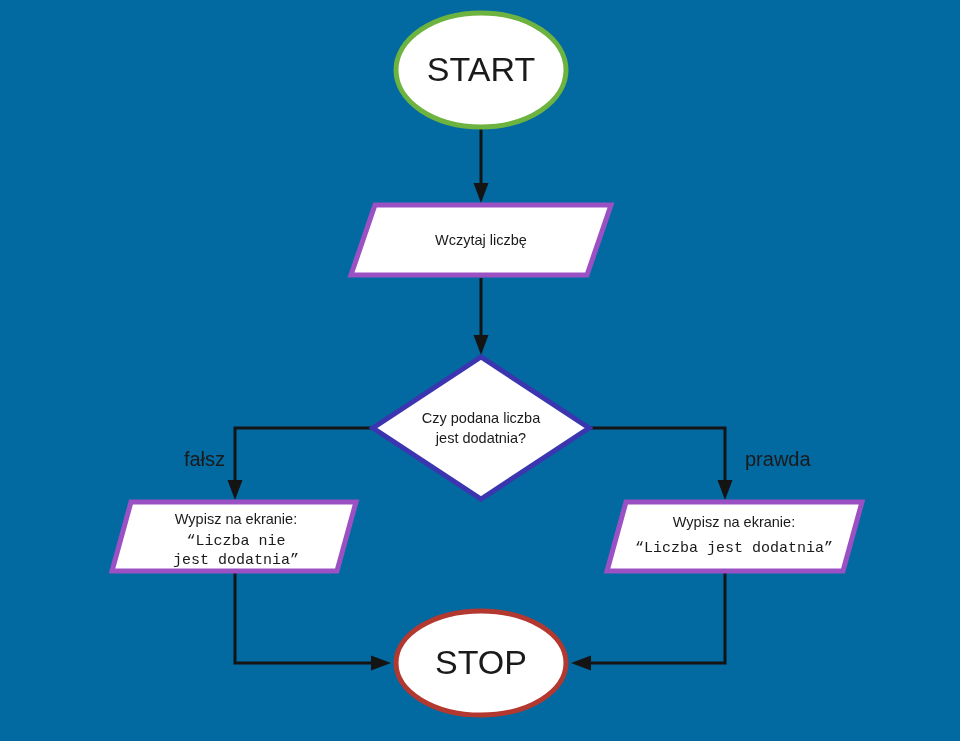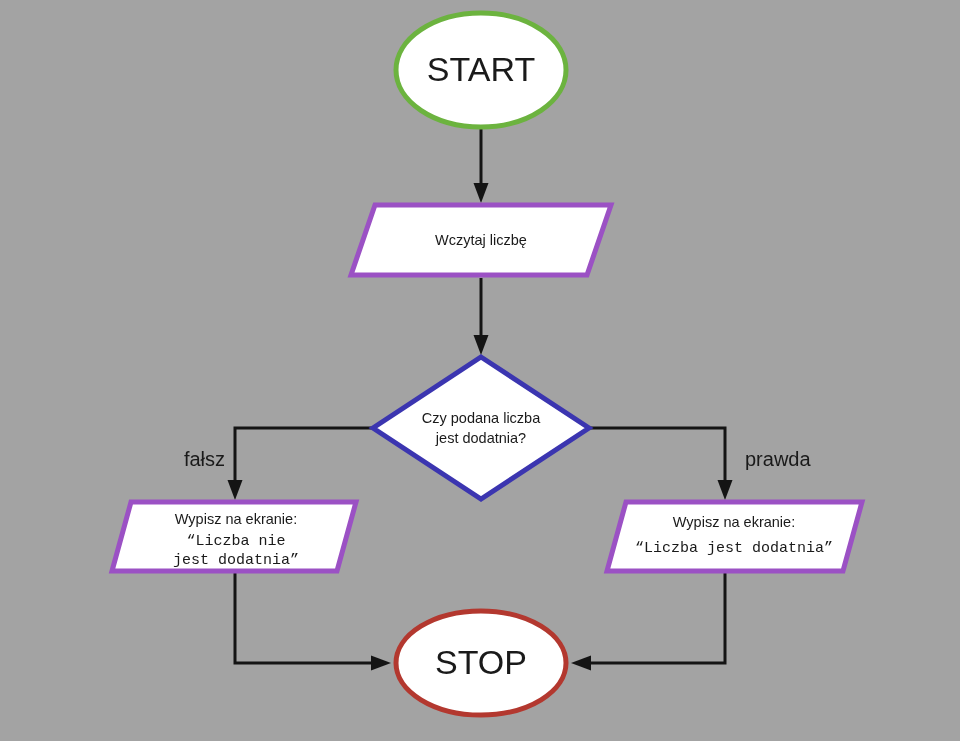--- a/index.html
+++ b/index.html
@@ -10,21 +10,21 @@
   body {
     width: 960px;
     height: 741px;
     font-family: "Liberation Sans", sans-serif;
     overflow: hidden;
   }
   #flowchart-root {
     position: relative;
     width: 960px;
     height: 741px;
-    background: #a3a3a3;
+    background: #0369a1;
   }
   svg#flow-svg {
     display: block;
     width: 960px;
     height: 741px;
   }
   .node-shape {
     fill: #ffffff;
   }
   .terminator-label {

